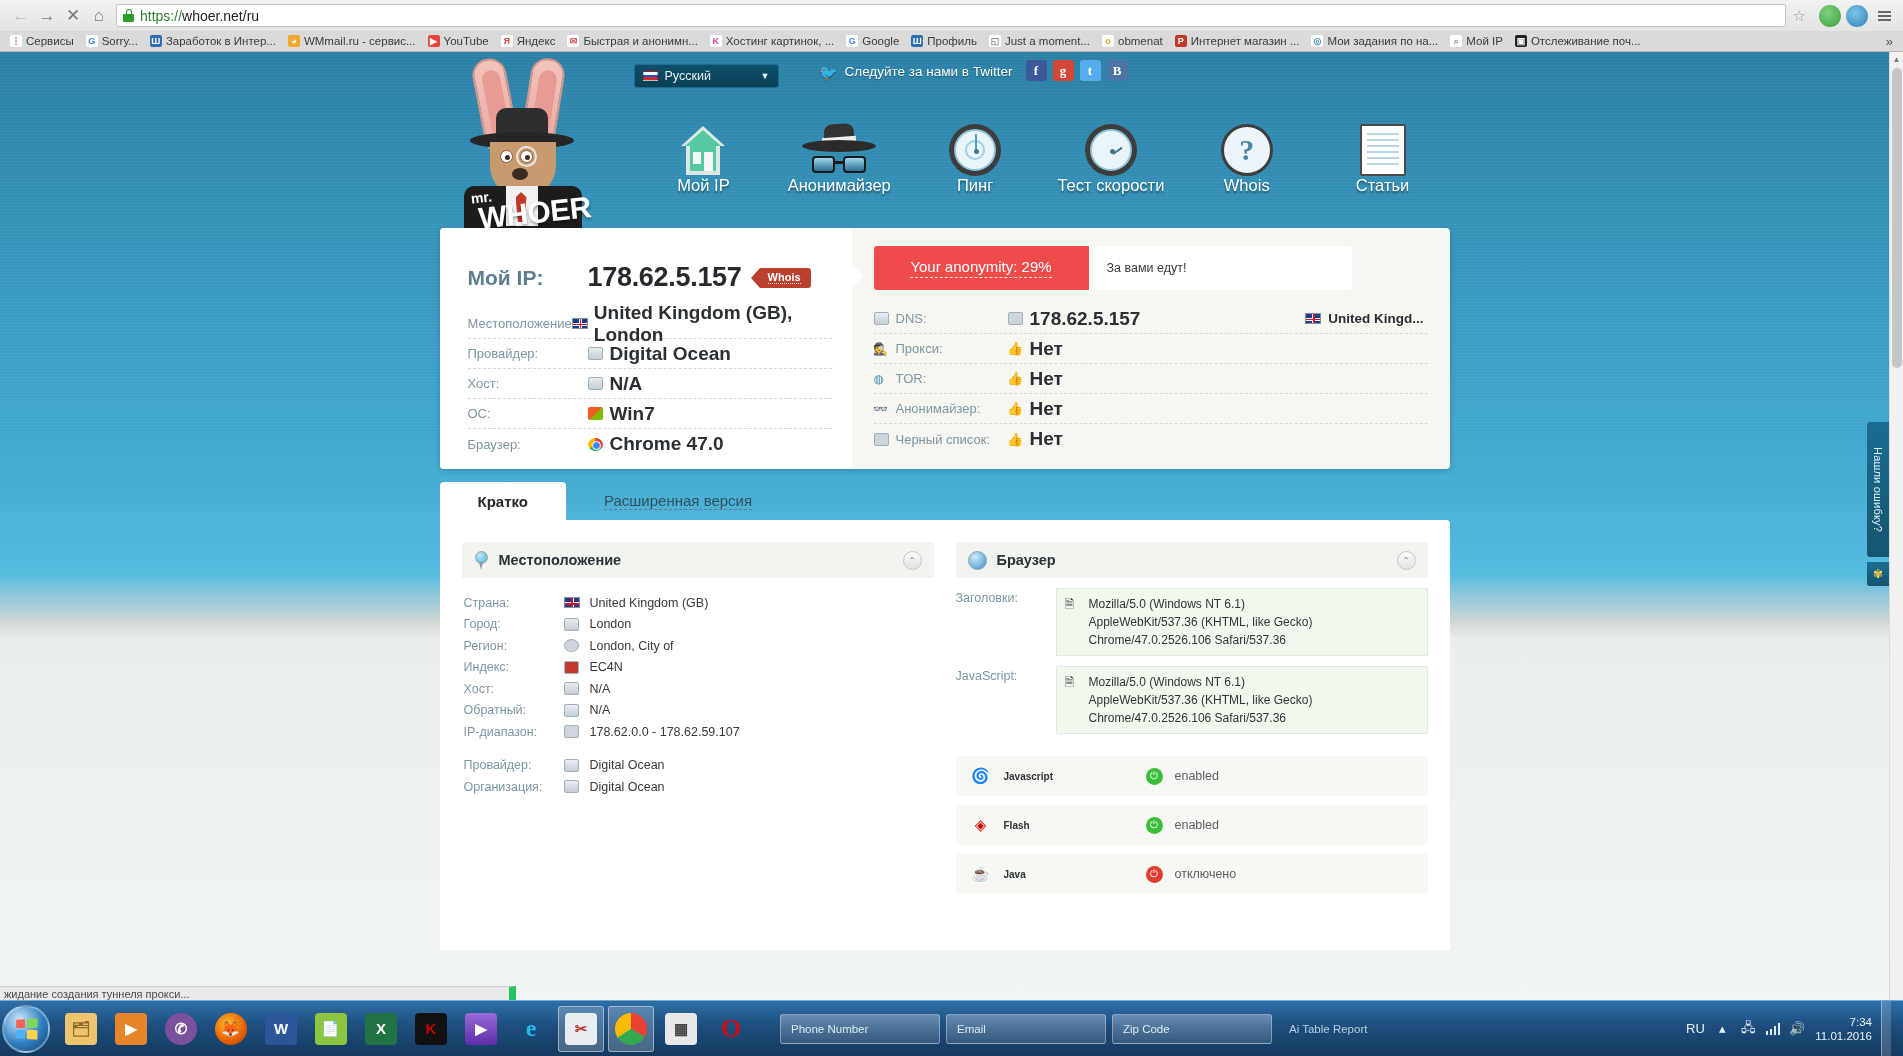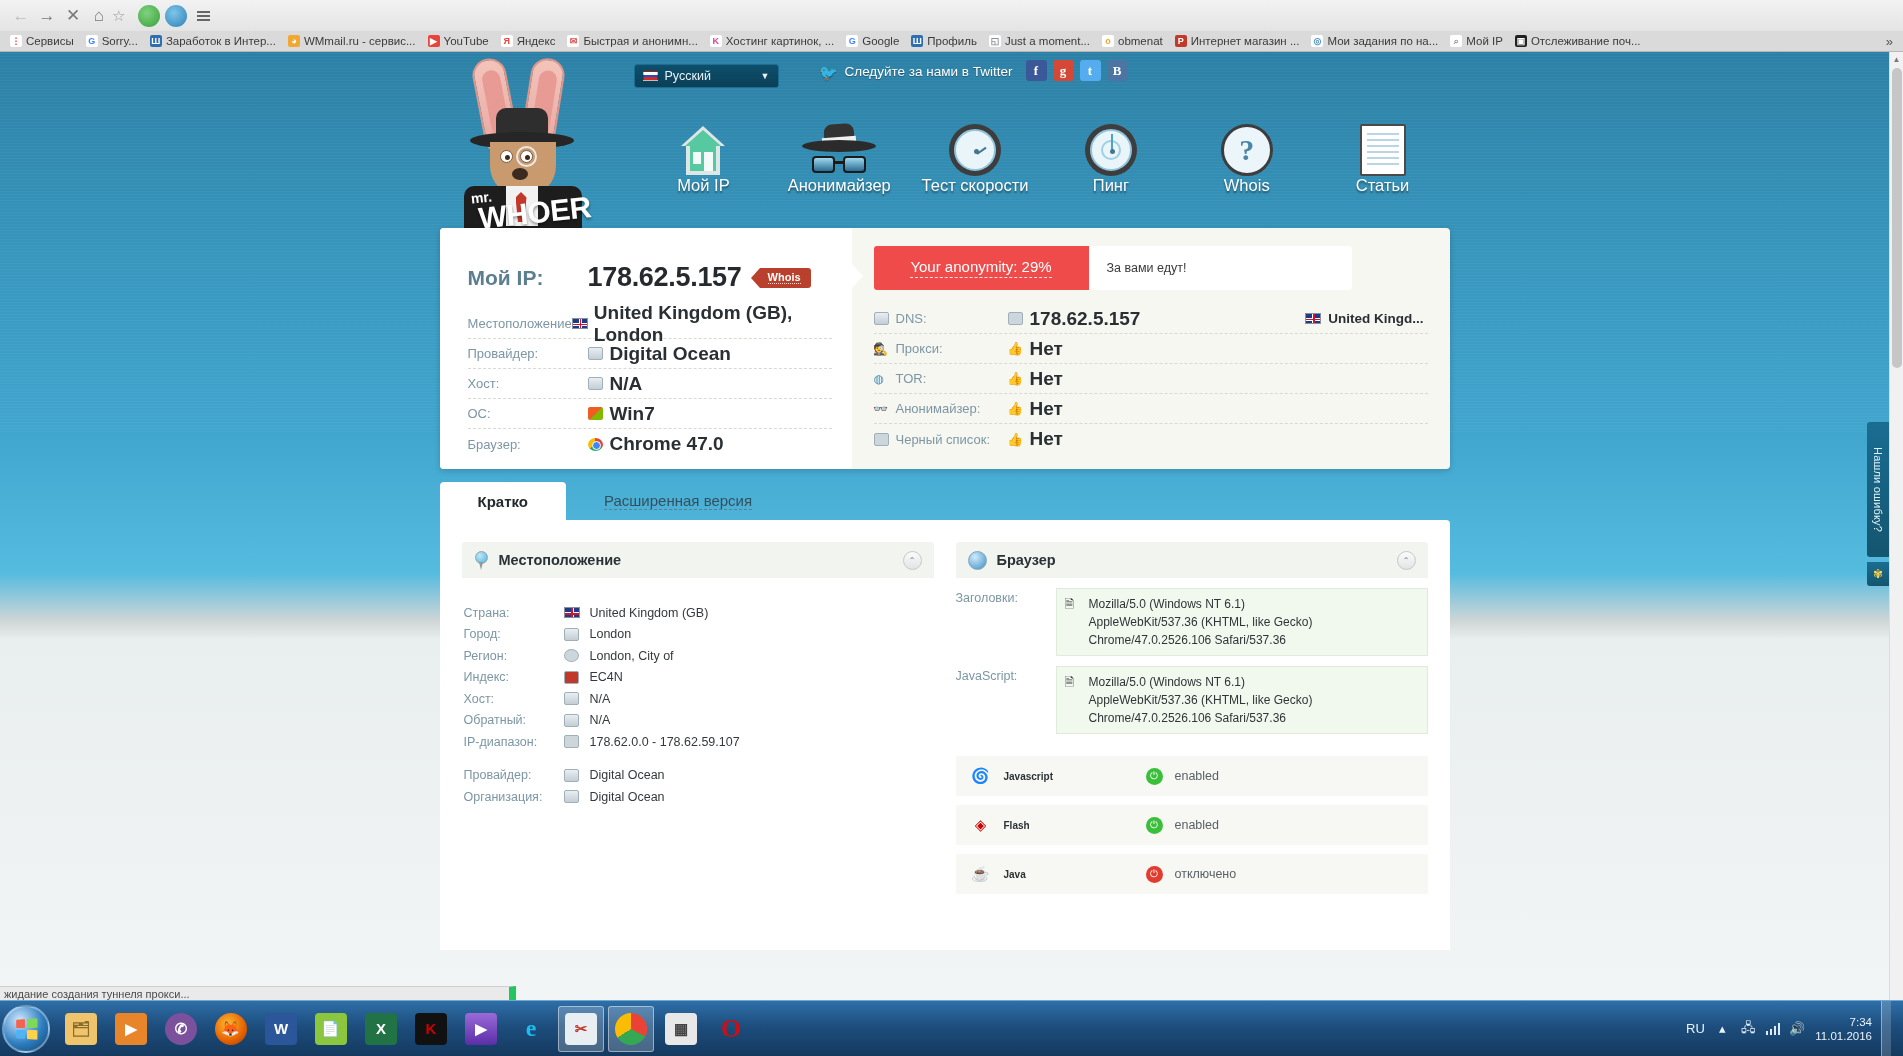--- a/index.html
+++ b/index.html
@@ -256,21 +256,21 @@
   .collapse{
     margin-left:auto; width:19px;height:19px;border-radius:50%;
     background:linear-gradient(#fbfbfb,#e3e3e3); border:1px solid #c8c8c8;
     display:flex;align-items:center;justify-content:center;font-size:8px;color:#6b6b6b;
   }
   .pin{width:15px;height:19px;position:relative;flex:none;}
   .pin .head{position:absolute;left:1px;top:0;width:13px;height:13px;border-radius:50%;background:radial-gradient(circle at 35% 32%,#bfe6f7,#4ab3de);border:1px solid #9aa3a6;}
   .pin .tip{position:absolute;left:5.5px;top:11px;width:0;height:0;border-left:2.5px solid transparent;border-right:2.5px solid transparent;border-top:8px solid #8f9a9e;}
   .globe-ic{width:19px;height:19px;border-radius:50%;background:radial-gradient(circle at 35% 30%,#cfeafd,#3f8fc0);border:1px solid #7da7c0;flex:none;}
 
-  .plist{padding:24px 12px 0 2px;}
+  .plist{padding:14px 12px 0 2px;}
   .prow{display:flex; align-items:center; height:21.5px; font-size:12.5px;}
   .p-label{width:100px; color:#7c96a4; flex:none;}
   .p-ico{width:26px; flex:none; display:flex; align-items:center;}
   .p-val{color:#34393d;}
   .prow.gap{margin-top:12px;}
 
   .hdr-block{display:flex; align-items:flex-start; gap:0; margin-top:4px;}
   .hdr-lbl{width:100px; flex:none; color:#7c96a4; font-size:12.5px; padding-top:3px;}
   .hdr-box{
     flex:1; background:#f1f8ee; border:1px solid #e0ebdc;
@@ -356,20 +356,28 @@
 </style>
 </head>
 <body>
 
 <div class="browser-chrome">
   <div class="chrome-toolbar">
     <div class="nav-btn disabled">←</div>
     <div class="nav-btn">→</div>
     <div class="nav-btn">✕</div>
     <div class="nav-btn">⌂</div>
+    <div class="omnibox">
+      <span class="lock-icon">
+          <span class="shackle"></span>
+          <span class="body"></span>
+        </span>
+      <span class="url-scheme">https://</span>
+      <span class="url-rest">whoer.net/ru</span>
+    </div>
     <span class="star-icon">☆</span>
     <div class="chrome-right-btn cb-green"></div>
     <div class="chrome-right-btn cb-blue"></div>
     <div class="chrome-right-btn cb-menu">
         <i></i>
         <i></i>
         <i></i>
       </div>
   </div>
   <div class="bookmarks-bar">
@@ -514,38 +522,38 @@
                   <i class="lens b"></i>
                 </span>
           </span>
         </span>
         <span class="nav-label">Анонимайзер</span>
       </a>
       <a class="nav-item">
         <span class="nav-ico">
           <span class="ic-round">
                 <span class="inner">
-                  <i class="needle"></i>
+                  <i class="ring"></i>
+                  <i class="sweep"></i>
                   <i class="dotc"></i>
                 </span>
               </span>
         </span>
-        <span class="nav-label">Тест скорости</span>
+        <span class="nav-label">Пинг</span>
       </a>
       <a class="nav-item">
         <span class="nav-ico">
           <span class="ic-round">
                 <span class="inner">
-                  <i class="ring"></i>
-                  <i class="sweep"></i>
+                  <i class="needle"></i>
                   <i class="dotc"></i>
                 </span>
               </span>
         </span>
-        <span class="nav-label">Пинг</span>
+        <span class="nav-label">Тест скорости</span>
       </a>
       <a class="nav-item">
         <span class="nav-ico">
               <span class="ic-q">?</span>
             </span>
         <span class="nav-label">Whois</span>
       </a>
       <a class="nav-item">
         <span class="nav-ico">
           <span class="ic-doc">
@@ -885,20 +893,26 @@
     <div class="tb-btn active">
         <span class="tbi" style="border-radius:50%;background:conic-gradient(#ea4335 0 33%,#34a853 33% 66%,#fbbc05 66% 100%);position:relative"></span>
       </div>
     <div class="tb-btn">
         <span class="tbi" style="background:#e8e8e8;color:#444">▦</span>
       </div>
     <div class="tb-btn">
         <span class="tbi" style="background:none;color:#cc0f16;font-size:26px;font-family:'Liberation Serif',serif">O</span>
       </div>
   </div>
+  <div class="tb-windows">
+    <div class="tb-win">Phone Number</div>
+    <div class="tb-win">Email</div>
+    <div class="tb-win">Zip Code</div>
+    <div class="tb-win flat">Ai Table Report</div>
+  </div>
   <div class="tray">
     <span class="ru">RU</span>
     <span class="tray-ic">▴</span>
     <span class="tray-ic">🖧</span>
     <span class="bars">
         <i></i>
         <i></i>
         <i></i>
         <i></i>
       </span>

